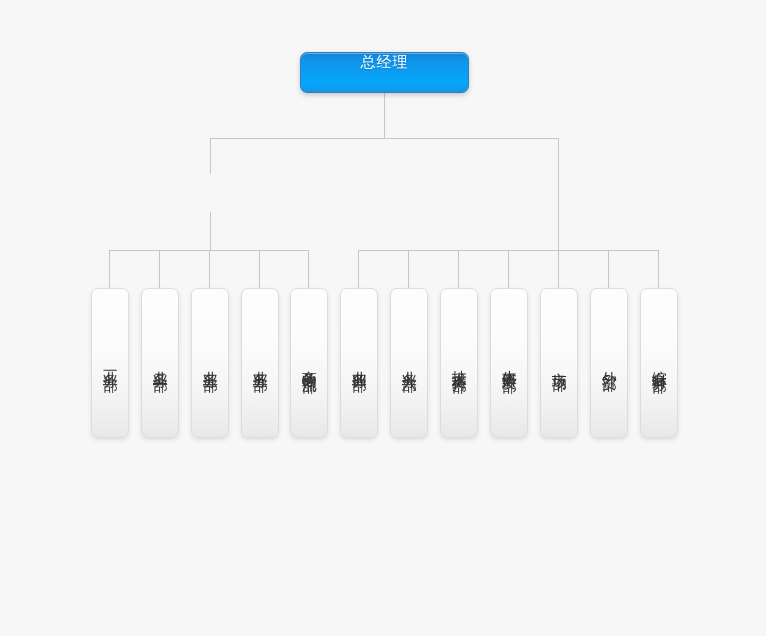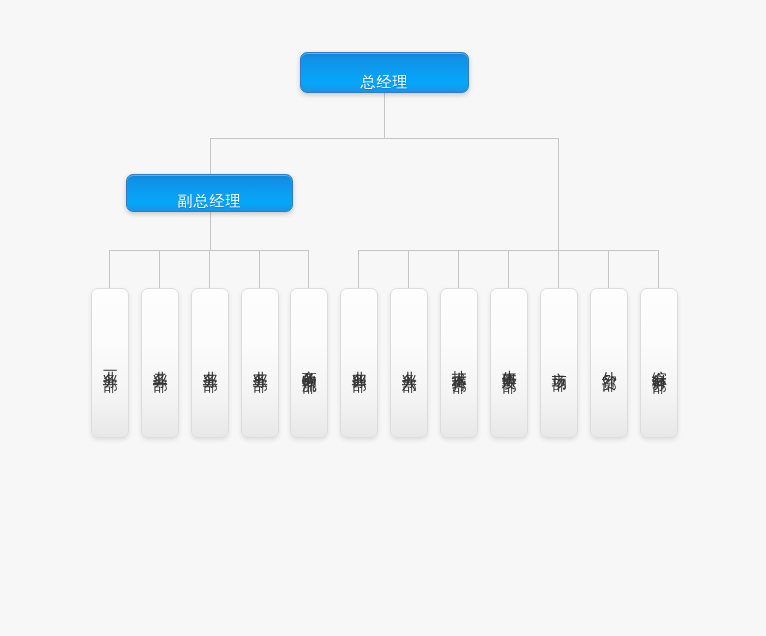--- a/index.html
+++ b/index.html
@@ -36,21 +36,21 @@
     background: linear-gradient(to bottom,
                 #1186d8 0%,
                 #1192e8 18%,
                 #09a0f4 55%,
                 #05a6fa 78%,
                 #1b93e2 100%);
     border: 1px solid #2f7fc0;
     box-shadow: 0 2px 5px rgba(0,0,0,0.20),
                 inset 0 1px 0 rgba(255,255,255,0.35);
     display: flex;
-    align-items: flex-end;
+    align-items: flex-start;
     justify-content: center;
   }
   .exec-label {
     color: #ffffff;
     font-size: 15px;
     letter-spacing: 1px;
     text-shadow: 0 1px 1px rgba(0,0,0,0.18);
     white-space: nowrap;
   }
 
@@ -113,23 +113,20 @@
   <div class="conn v" style="left:458px; top:250px; height:38px;"></div>
   <div class="conn v" style="left:508px; top:250px; height:38px;"></div>
   <div class="conn v" style="left:558px; top:250px; height:38px;"></div>
   <div class="conn v" style="left:608px; top:250px; height:38px;"></div>
   <div class="conn v" style="left:658px; top:250px; height:38px;"></div>
 
   <div class="exec-node" style="left:300px; top:52px; width:169px; height:41px;">
     <span class="exec-label">总经理</span>
   </div>
 
-  <div class="exec-node" style="left:126px; top:174px; width:167px; height:38px;">
-    <span class="exec-label">副总经理</span>
-  </div>
 
   <div class="dept-node" style="left:91px; top:288px; width:38px; height:150px;">
     <span class="dept-label">业务一部</span>
   </div>
   <div class="dept-node" style="left:141px; top:288px; width:38px; height:150px;">
     <span class="dept-label">业务二部</span>
   </div>
   <div class="dept-node" style="left:191px; top:288px; width:38px; height:150px;">
     <span class="dept-label">业务三部</span>
   </div>

